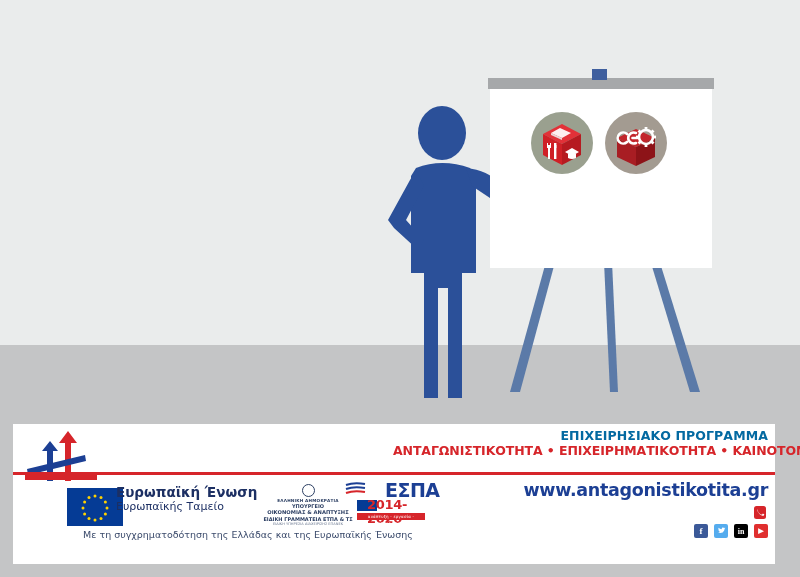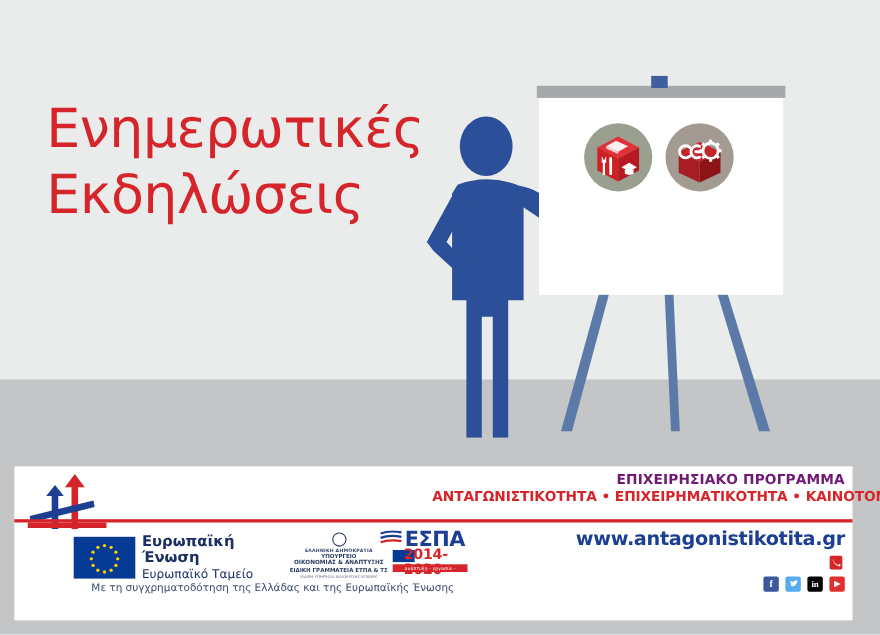--- a/index.html
+++ b/index.html
@@ -58,61 +58,61 @@
     position:absolute;left:380px;top:4px;width:375px;text-align:right;
   }
   .epanek-line1{
     font-size:21px;font-weight:bold;color:#d6252a;line-height:22px;
     letter-spacing:-0.3px;
   }
   .epanek-line1 .yrs{
     color:#3a4a6b;font-weight:400;font-size:19px;
   }
   .epanek-line2{
-    font-size:12.5px;font-weight:bold;color:#701a75;line-height:15px;
+    font-size:12.5px;font-weight:bold;color:#0369a1;line-height:15px;
     letter-spacing:0.1px;
   }
   .epanek-line3{
     font-size:12.5px;font-weight:bold;color:#d6252a;line-height:15px;
     letter-spacing:-0.1px;white-space:nowrap;
   }
   .red-rule{
     position:absolute;left:0px;top:48px;width:762px;height:3px;
     background:#d6252a;
   }
   
   #hashlogo{position:absolute;left:12px;top:5px;width:72px;height:52px;}
   
   #eu-block{position:absolute;left:54px;top:62px;width:200px;height:42px;}
   #eu-flag{
     position:absolute;left:0;top:2px;width:56px;height:38px;
     background:#053b95;
   }
-  #eu-text{position:absolute;left:62px;top:-1px;color:#1c2f63;}
+  #eu-text{position:absolute;left:49px;top:-1px;color:#1c2f63;}
   #eu-text .l1{font-size:13.5px;font-weight:bold;line-height:15px;}
   #eu-text .l2{font-size:11px;line-height:13px;}
   #eu-text .l3{font-size:11px;line-height:13px;}
   
   #ministry{
     position:absolute;left:243px;top:60px;width:104px;text-align:center;
     color:#2c3f63;
   }
   #ministry .m-emblem{
     width:11px;height:11px;border:1px solid #2c3f63;border-radius:50%;
     margin:0 auto 1px auto;position:relative;
   }
   #ministry .m1{font-size:4.2px;line-height:5.4px;letter-spacing:0.2px;font-weight:bold;}
   #ministry .m2{font-size:5px;line-height:6px;font-weight:bold;}
   #ministry .m3{font-size:5.2px;line-height:6.2px;font-weight:bold;}
   #ministry .m4{font-size:5px;line-height:6px;font-weight:bold;}
   #ministry .m5{font-size:3.6px;line-height:4.6px;color:#6b7890;}
   
   #espa{position:absolute;left:332px;top:58px;width:80px;height:44px;}
   #espa .e-word{
-    position:absolute;left:23px;top:-2px;font-size:19px;font-weight:bold;
+    position:absolute;left:40px;top:-2px;font-size:19px;font-weight:bold;
     color:#1c3f94;letter-spacing:-0.5px;line-height:20px;
   }
   #espa .e-years{
     position:absolute;left:22px;top:16px;font-size:13px;font-weight:bold;
     color:#d6252a;letter-spacing:-0.3px;line-height:14px;
   }
   #espa .e-tag{
     position:absolute;left:12px;top:31px;width:68px;height:7px;
     background:#d6252a;color:#fff;font-size:4px;line-height:7px;
     text-align:center;letter-spacing:0.2px;
@@ -153,22 +153,20 @@
   .soc.li{background:#000000;}
   .soc.yt{background:#e02f2f;}
 </style>
 </head>
 <body>
 
 <div id="poster">
 
   <div id="floor"></div>
 
-  <div id="title">Ενημερωτικές
-Εκδηλώσεις</div>
 
   <div id="person">
     <svg width="160" height="300" viewBox="0 0 160 300">
 
       <ellipse cx="76" cy="35" rx="24" ry="27" fill="#2b5099"></ellipse>
 
       <path d="M50 70 Q76 60 104 70 L110 78 L110 175 L96 175 L96 300 L82 300 L82 190 L72 190 L72 300 L58 300 L58 175 L45 175 L45 78 Z" fill="#2b5099"></path>
 
       <path d="M100 70 Q122 72 134 86 L152 112 L144 122 L124 100 L106 88 Z" fill="#2b5099"></path>
 
@@ -269,21 +267,21 @@
             <circle cx="22" cy="30.4" r="1.5"></circle>
             <circle cx="17.6" cy="26" r="1.5"></circle>
             <circle cx="16" cy="20" r="1.5"></circle>
             <circle cx="17.6" cy="14" r="1.5"></circle>
             <circle cx="22" cy="9.6" r="1.5"></circle>
           </g>
         </svg>
       </div>
       <div id="eu-text">
         <div class="l1">Ευρωπαϊκή Ένωση</div>
-        <div class="l2">Ευρωπαϊκό Ταμείο</div>
+        <div class="l2">Ευρωπαϊκής Ταμείο</div>
       </div>
     </div>
 
     <div id="ministry">
       <div class="m-emblem"></div>
       <div class="m1">ΕΛΛΗΝΙΚΗ ΔΗΜΟΚΡΑΤΙΑ</div>
       <div class="m2">ΥΠΟΥΡΓΕΙΟ</div>
       <div class="m3">ΟΙΚΟΝΟΜΙΑΣ &amp; ΑΝΑΠΤΥΞΗΣ</div>
       <div class="m4">ΕΙΔΙΚΗ ΓΡΑΜΜΑΤΕΙΑ ΕΤΠΑ &amp; ΤΣ</div>
       <div class="m5">ΕΙΔΙΚΗ ΥΠΗΡΕΣΙΑ ΔΙΑΧΕΙΡΙΣΗΣ ΕΠΑΝΕΚ</div>

